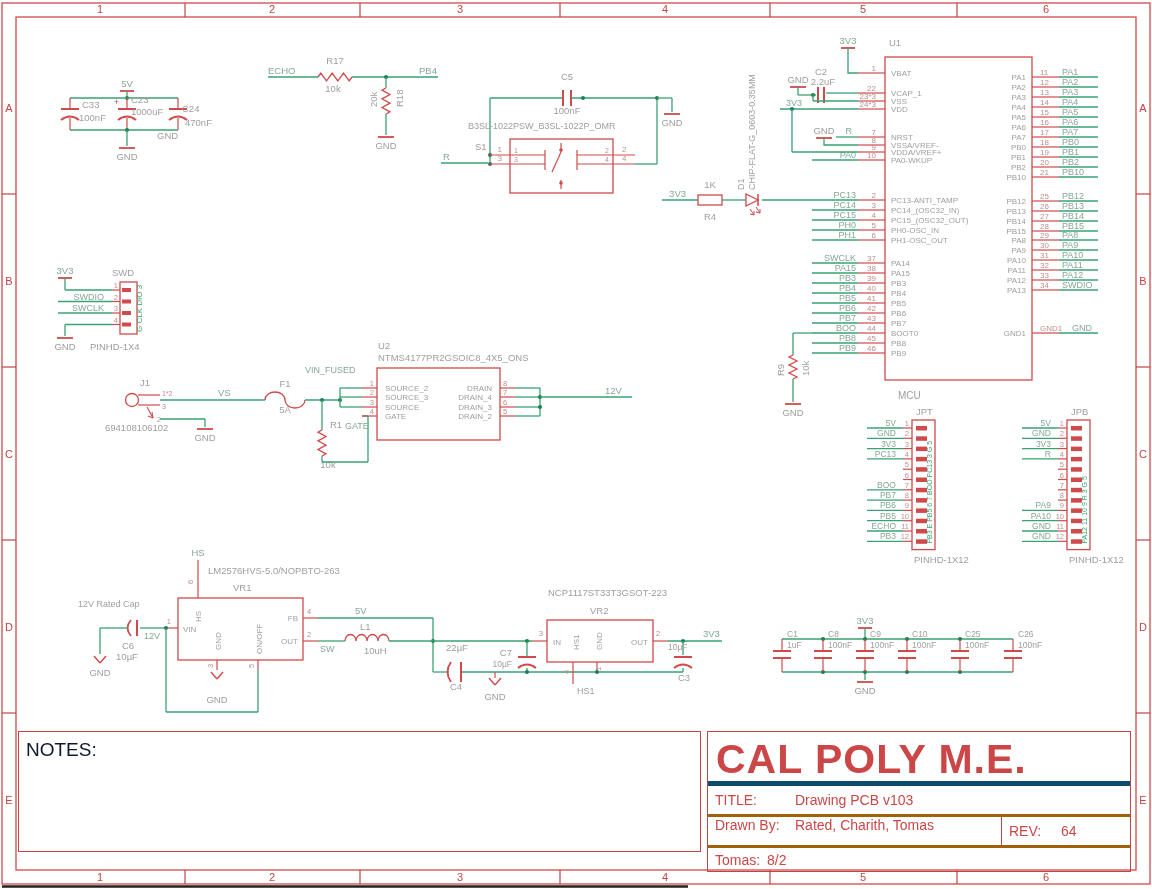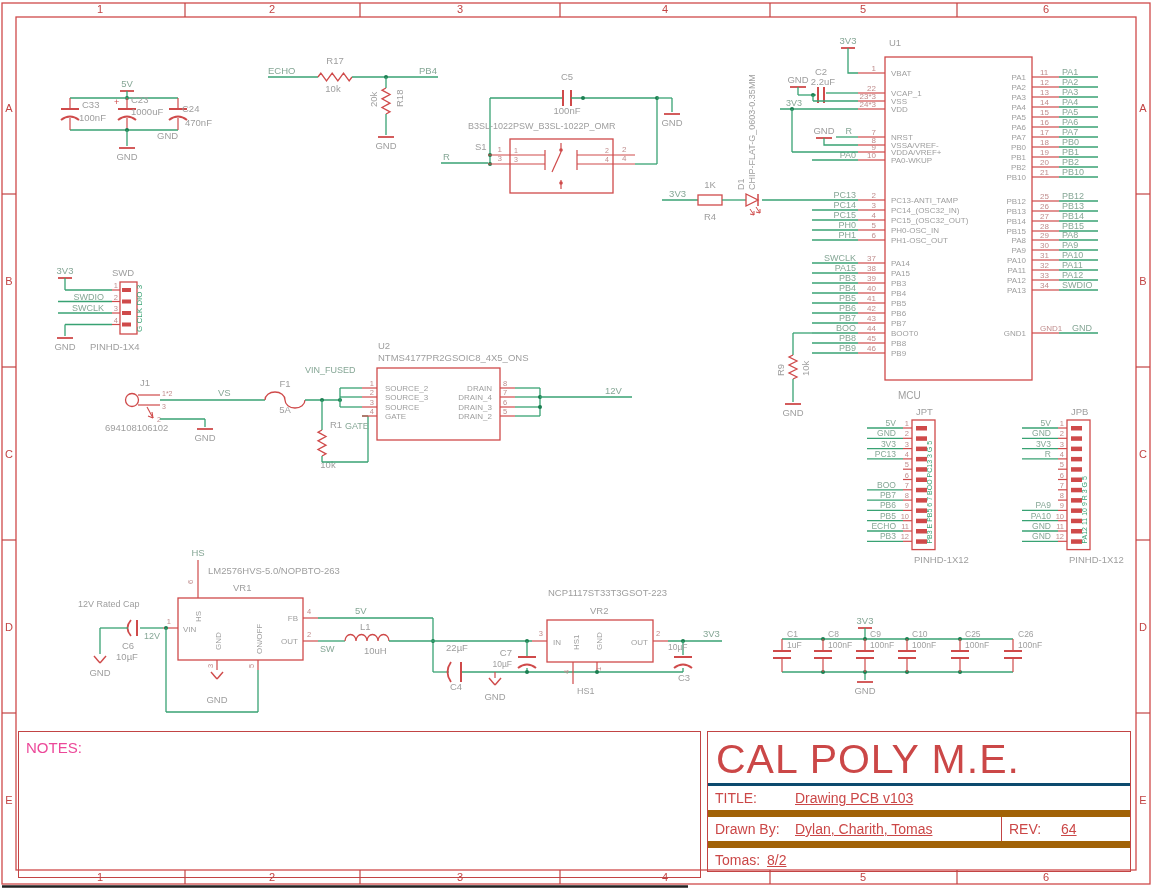--- a/index.html
+++ b/index.html
@@ -1,32 +1,32 @@
 <!DOCTYPE html>
 <html><head>
 <meta charset="utf-8">
 <style>
   html,body{margin:0;padding:0;background:#fff;}
   #stage{position:relative;width:1152px;height:889px;background:#fff;overflow:hidden;
          font-family:"Liberation Sans",sans-serif;}
   #schematic{position:absolute;left:0;top:0;}
   #schematic text{font-family:"Liberation Sans",sans-serif;}
-  .notes{position:absolute;left:18px;top:731px;width:683px;height:147px;
-         border:1px solid #c24444;box-sizing:border-box;color:#ec4899;
-         font-size:15px;padding:7px 0 0 7px;}
+  .notes{position:absolute;left:18px;top:731px;width:683px;height:121px;
+         border:1px solid #c24444;box-sizing:border-box;color:#0f172a;
+         font-size:19px;padding:7px 0 0 7px;}
   .tb{position:absolute;left:707px;top:731px;width:424px;height:141px;
       border:1px solid #c24444;box-sizing:border-box;color:#cb4747;}
   .tb-company{height:54px;line-height:54px;font-size:41px;padding-left:8px;
-      border-bottom:3px solid #0c4a6e;box-sizing:border-box;letter-spacing:1px;white-space:nowrap;}
-  .tb-row{display:flex;align-items:center;border-bottom:7px solid #a16207;
+      border-bottom:5px solid #0c4a6e;box-sizing:border-box;letter-spacing:1px;white-space:nowrap;font-weight:bold;}
+  .tb-row{display:flex;align-items:center;border-bottom:3px solid #a16207;
       box-sizing:border-box;font-size:14px;height:31px;}
   .tb-row.last{border-bottom:none;height:23px;}
   .tb-label{padding-left:7px;width:80px;flex:none;}
-  .tb-value{white-space:nowrap;text-decoration:underline;}
-  .tb-cell-l{display:flex;align-items:center;width:294px;height:100%;
+  .tb-value{white-space:nowrap;}
+  .tb-cell-l{display:flex;align-items:flex-start;width:294px;height:100%;
       border-right:1px solid #c24444;box-sizing:border-box;flex:none;}
   .tb-cell-r{display:flex;align-items:center;flex:1;height:100%;}
   .tb-cell-r .tb-label{width:52px;}
 </style>
 </head>
 <body>
 
 <div id="stage">
   <svg id="schematic" width="1152" height="889" viewBox="0 0 1152 889">
       <rect x="2" y="3" width="1148" height="881" fill="none" stroke="#cf4a4a" stroke-width="1.3"></rect>
@@ -794,21 +794,21 @@
 
   <div class="tb">
     <div class="tb-company">CAL POLY M.E.</div>
     <div class="tb-row">
       <span class="tb-label">TITLE:</span>
       <span class="tb-value">Drawing PCB v103</span>
     </div>
     <div class="tb-row">
       <div class="tb-cell-l">
         <span class="tb-label">Drawn By:</span>
-        <span class="tb-value">Dylan, Charith, Tomas</span>
+        <span class="tb-value">Rated, Charith, Tomas</span>
       </div>
       <div class="tb-cell-r">
         <span class="tb-label">REV:</span>
         <span class="tb-value">64</span>
       </div>
     </div>
     <div class="tb-row last">
       <div class="tb-cell-r">
         <span class="tb-label">Tomas:</span>
         <span class="tb-value">8/2</span>

